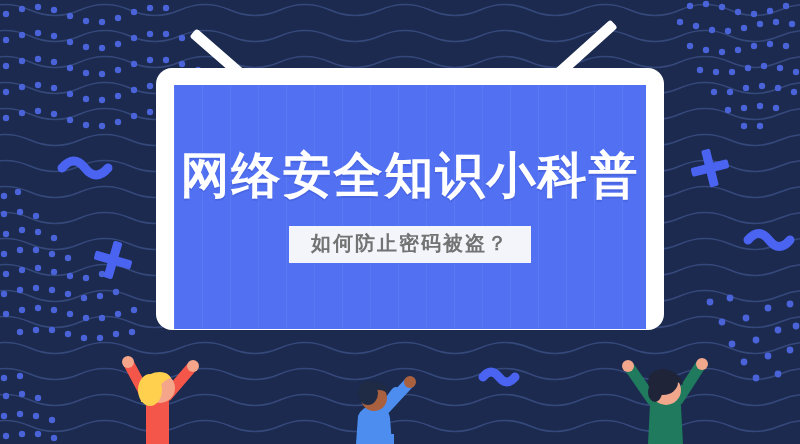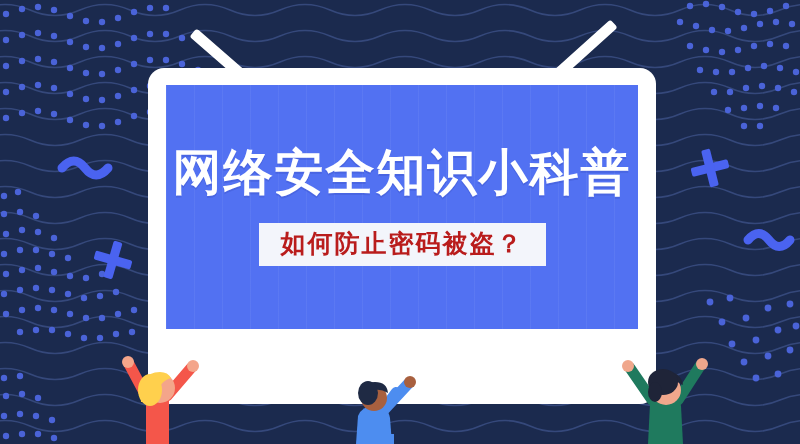--- a/index.html
+++ b/index.html
@@ -18,21 +18,21 @@
   #antenna-left{
     left:193px;top:27px;width:136px;height:11px;
     transform-origin:0 50%;transform:rotate(41deg);
   }
   #antenna-right{
     left:470px;top:18px;width:144px;height:11px;
     transform-origin:100% 50%;transform:rotate(-42deg);
   }
 
   #tv{
-    position:absolute;left:148px;top:68px;width:508px;height:336px;
+    position:absolute;left:156px;top:68px;width:508px;height:262px;
     background:#ffffff;border-radius:16px;
     box-shadow:0 0 0 0 rgba(0,0,0,0);
   }
   #tv-screen{
     position:absolute;left:18px;top:17px;width:472px;height:244px;
     background:#5271f2;overflow:hidden;
   }
   #tv-screen-stripes{
     position:absolute;left:0;top:0;width:100%;height:100%;
     background:repeating-linear-gradient(to right,
@@ -54,21 +54,21 @@
   }
   #main-title{
     color:#ffffff;font-size:49px;font-weight:bold;letter-spacing:2px;
     line-height:1;white-space:nowrap;margin:0 0 26px 0;
     text-shadow:0 2px 0 rgba(40,60,170,.22);
   }
   #subtitle-box{
     background:#f3f5fb;padding:6px 22px 8px 22px;
   }
   #subtitle{
-    color:#b91c1c;font-size:25px;font-weight:bold;letter-spacing:2px;
+    color:#737373;font-size:20px;font-weight:bold;letter-spacing:2px;
     line-height:1.15;white-space:nowrap;
   }
 
   
   .person{position:absolute;}
 
   
   #person-yellow{left:105px;top:356px;width:110px;height:88px;}
   
   #person-blue{left:338px;top:376px;width:100px;height:68px;}

